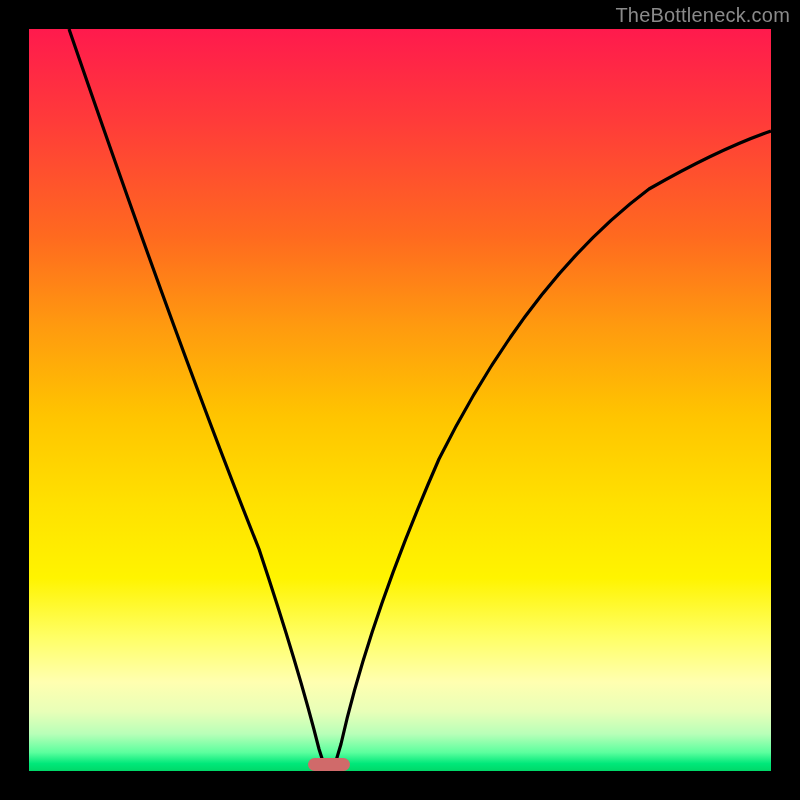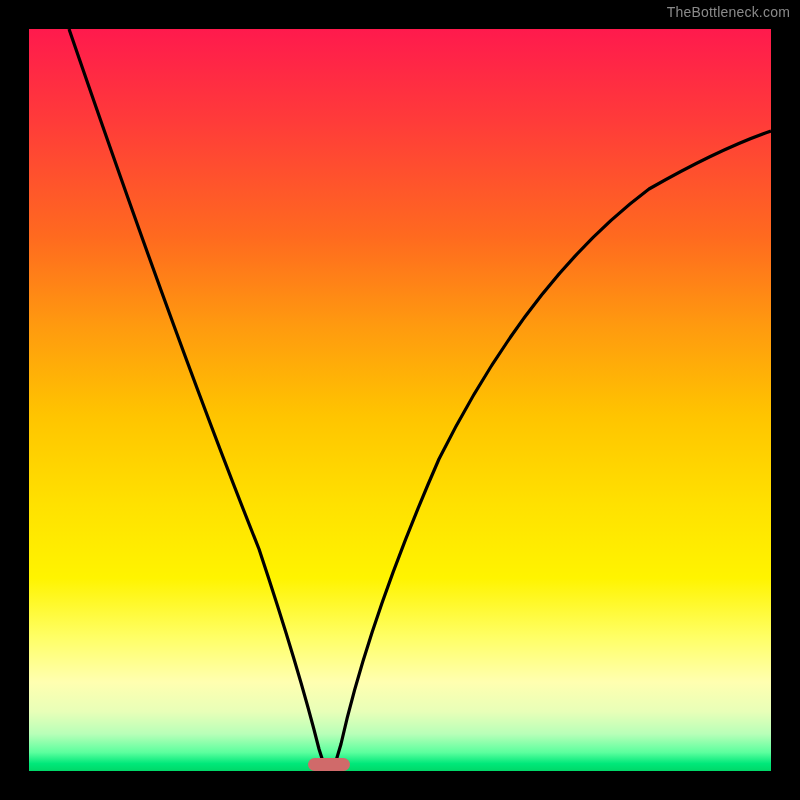--- a/index.html
+++ b/index.html
@@ -51,21 +51,21 @@
     position: absolute;
     inset: 0;
     width: 100%;
     height: 100%;
   }
   .watermark {
     position: absolute;
     top: 4px;
     right: 10px;
     color: #8a8a8a;
-    font-size: 14px;
+    font-size: 20px;
     font-weight: 500;
     letter-spacing: 0.2px;
     user-select: none;
   }
 </style>
 </head>
 <body>
 
 <div class="stage">
 

